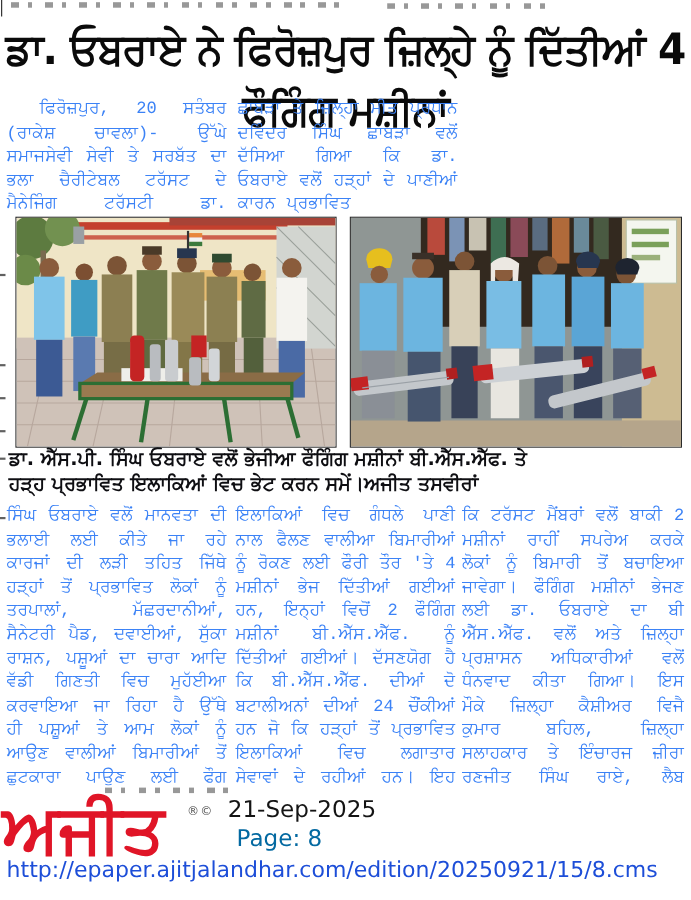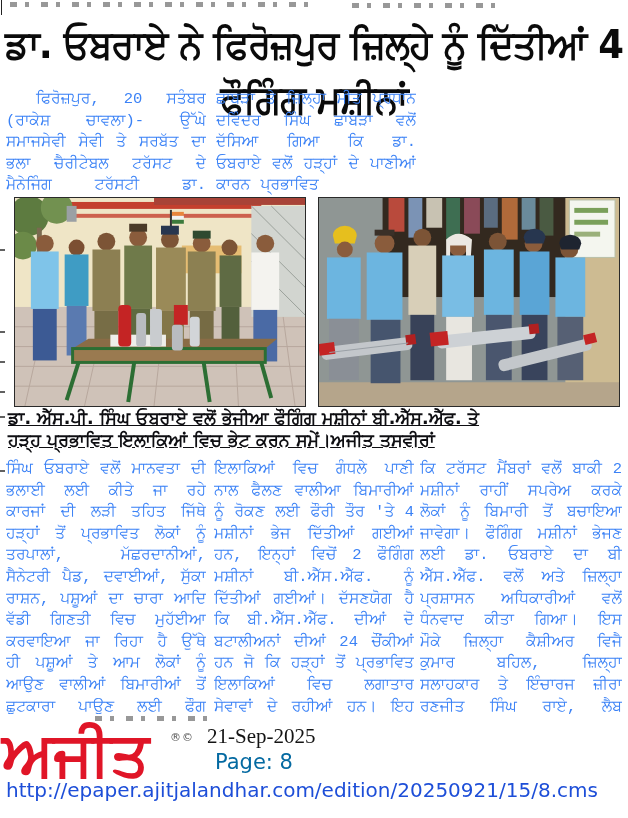--- a/index.html
+++ b/index.html
@@ -26,27 +26,27 @@
   .lower.c1{left:6px;width:200px;}
   .lower.c2{left:214px;width:200px;}
   .lower.c3{left:420px;width:202px;}
 
   .photo{position:absolute;top:197px;height:210px;border:1px solid #2a2a2a;box-sizing:border-box;}
   .photo.left{left:14px;width:292px;}
   .photo.right{left:318px;width:302px;}
   .photo svg{display:block;width:100%;height:100%;}
 
   .caption{position:absolute;left:8px;top:408px;width:612px;font-size:17.5px;font-weight:700;
-           color:#0e0e12;line-height:21.5px;text-decoration:underline;}
+           color:#0e0e12;line-height:21.5px;}
   .caption .line2{display:flex;}
 
   .logo{position:absolute;left:2px;top:722px;font-size:60px;line-height:64px;font-weight:800;
         color:#e01527;transform:scaleY(1.02);}
   .tm{position:absolute;left:170px;top:731px;font-size:11px;color:#555;letter-spacing:1px;}
-  .date{position:absolute;left:207px;top:724px;font-size:21px;color:#141414;font-family:Liberation Serif, serif;}
+  .date{position:absolute;left:207px;top:724px;font-size:21px;color:#141414;}
   .pageno{position:absolute;left:215px;top:750px;font-size:21px;color:#0369a1;}
   .url{position:absolute;left:6px;top:778px;font-size:20px;color:#1d4ed8;letter-spacing:0;}
 </style>
 </head>
 <body>
 
 <div class="page">
 
   <div class="vline"></div>
   <div class="frag" style="left:10px;top:2px;width:300px;"></div>

